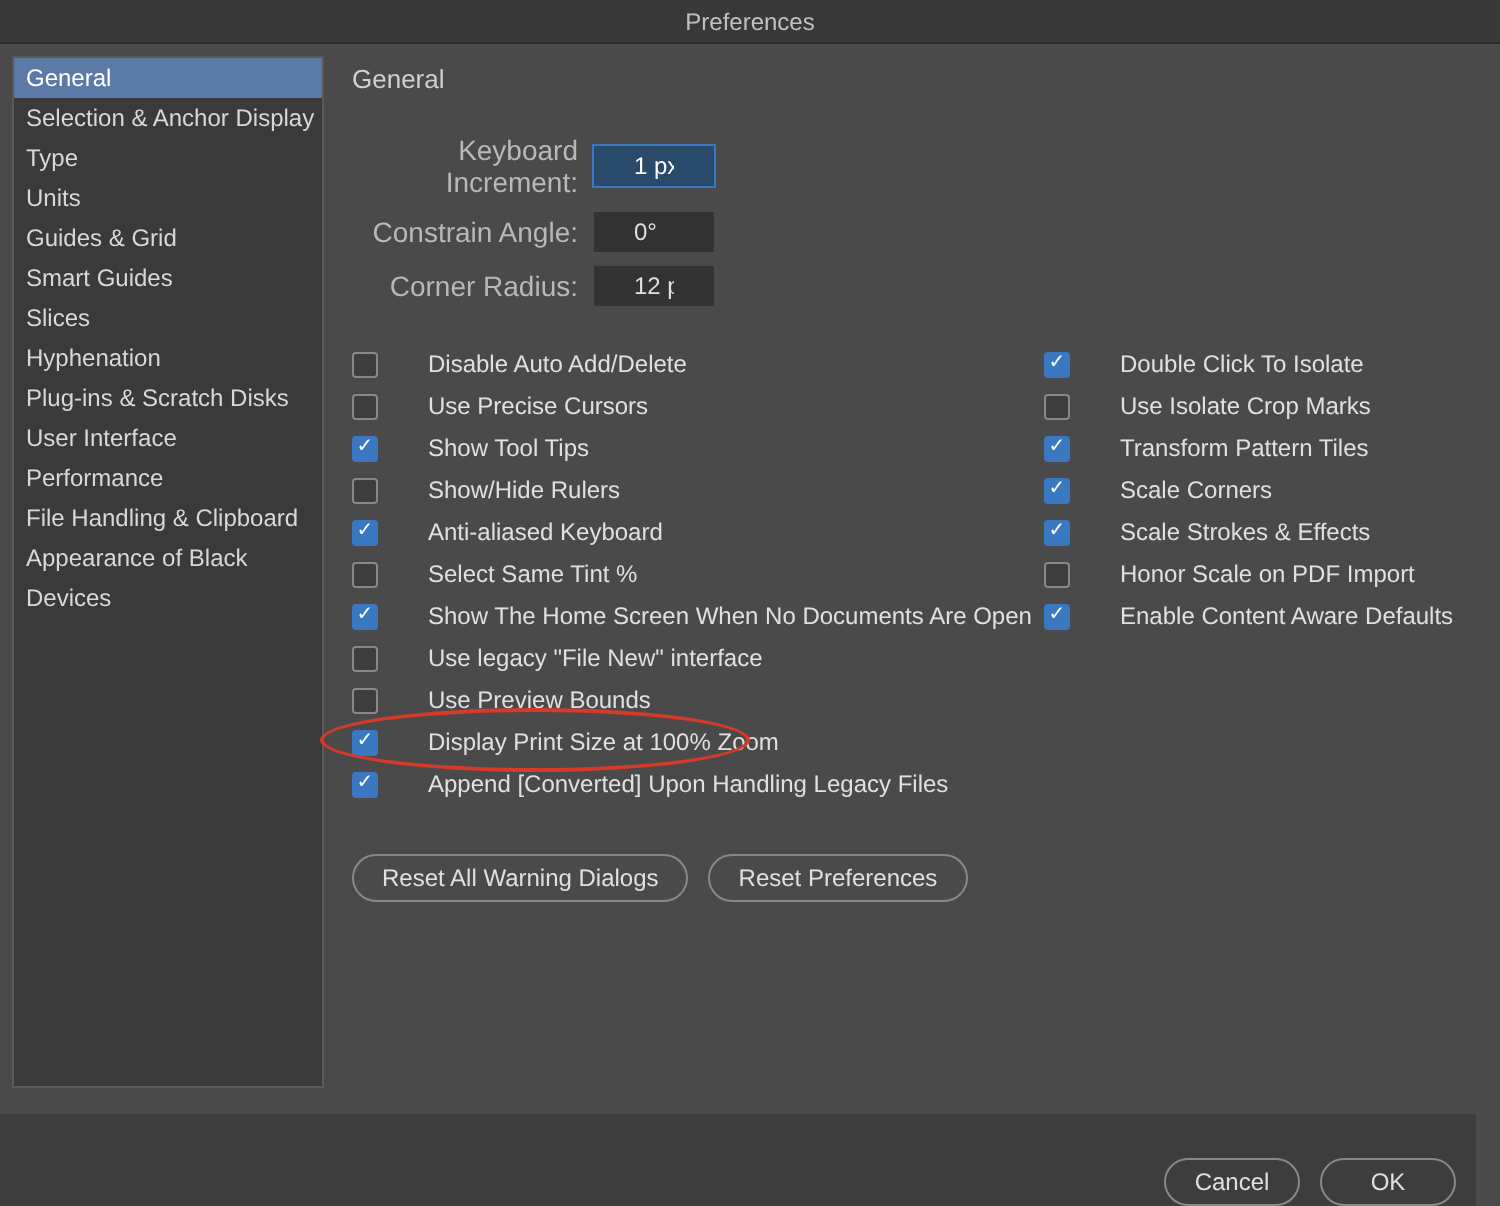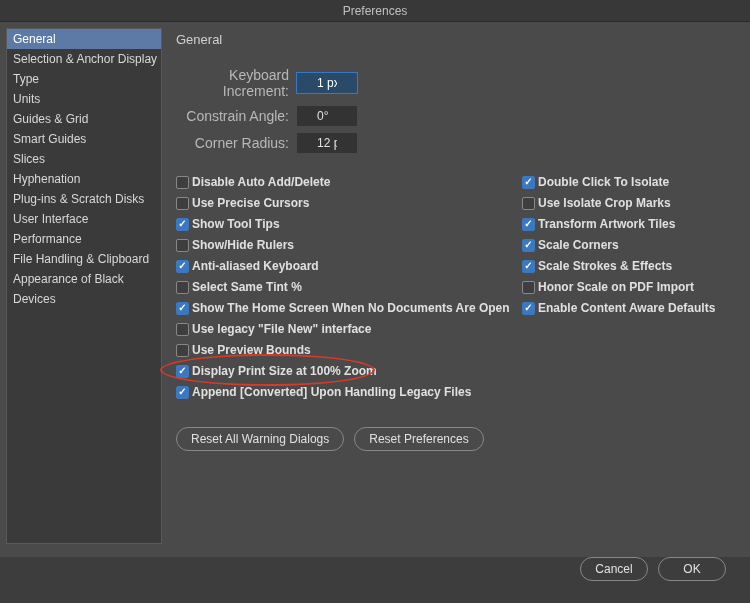--- a/index.html
+++ b/index.html
@@ -88,25 +88,24 @@
   }
   .checkbox-col {
     display: flex;
     flex-direction: column;
     gap: 7px;
   }
   .checkbox-col.left { width: 346px; }
   .checkbox-row {
     display: flex;
     align-items: center;
-    gap: 3px;
+    gap: 25px;
     font-size: 12px;
     color: #e0e0e0;
     position: relative;
-    font-weight: bold;
   }
   .cb {
     width: 13px;
     height: 13px;
     border: 1px solid #888;
     border-radius: 2px;
     display: inline-flex;
     align-items: center;
     justify-content: center;
     flex-shrink: 0;
@@ -140,27 +139,27 @@
     color: #e0e0e0;
     font-size: 12px;
     padding: 4px 14px;
     border-radius: 12px;
     cursor: default;
   }
   .footer {
     position: absolute;
     bottom: 0;
     left: 0;
-    right: 0;
+    right: 12px;
     height: 46px;
     background: #3d3d3d;
     display: flex;
-    align-items: flex-start;
+    align-items: flex-end;
     justify-content: flex-end;
-    padding-right: 24px;
+    padding-right: 10px;
     gap: 10px;
   }
   .footer .btn {
     min-width: 68px;
     text-align: center;
   }
 </style>
 </head>
 <body>
 
@@ -254,21 +253,21 @@
           <div class="checkbox-row">
             <span class="cb checked"></span>
             <span>Double Click To Isolate</span>
           </div>
           <div class="checkbox-row">
             <span class="cb"></span>
             <span>Use Isolate Crop Marks</span>
           </div>
           <div class="checkbox-row">
             <span class="cb checked"></span>
-            <span>Transform Artwork Tiles</span>
+            <span>Transform Pattern Tiles</span>
           </div>
           <div class="checkbox-row">
             <span class="cb checked"></span>
             <span>Scale Corners</span>
           </div>
           <div class="checkbox-row">
             <span class="cb checked"></span>
             <span>Scale Strokes &amp; Effects</span>
           </div>
           <div class="checkbox-row">

